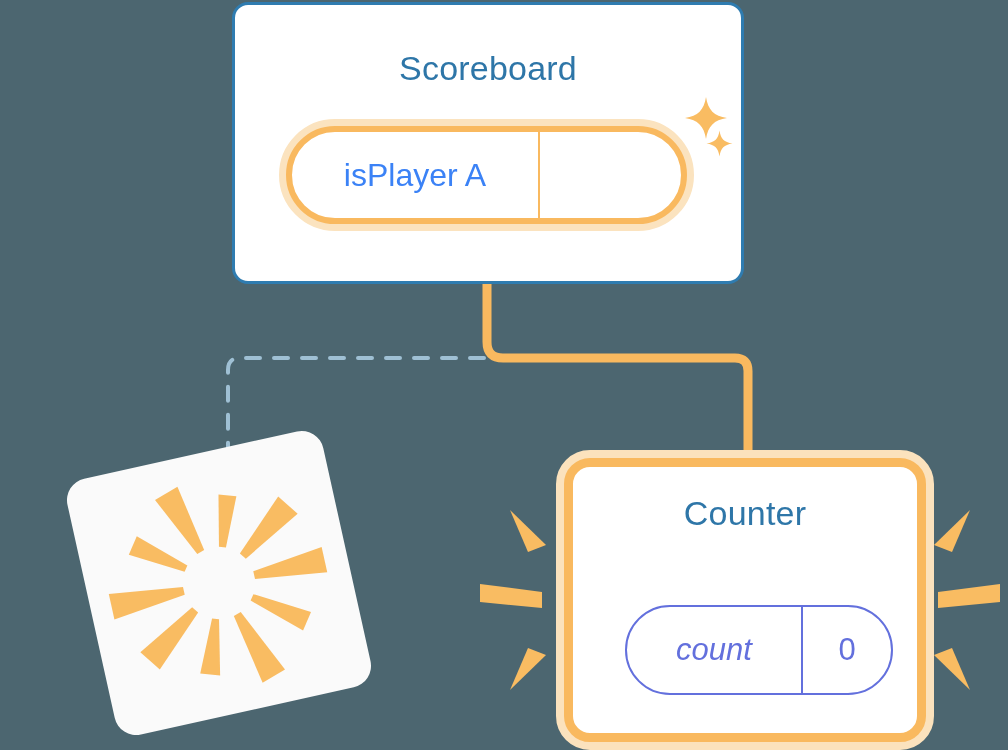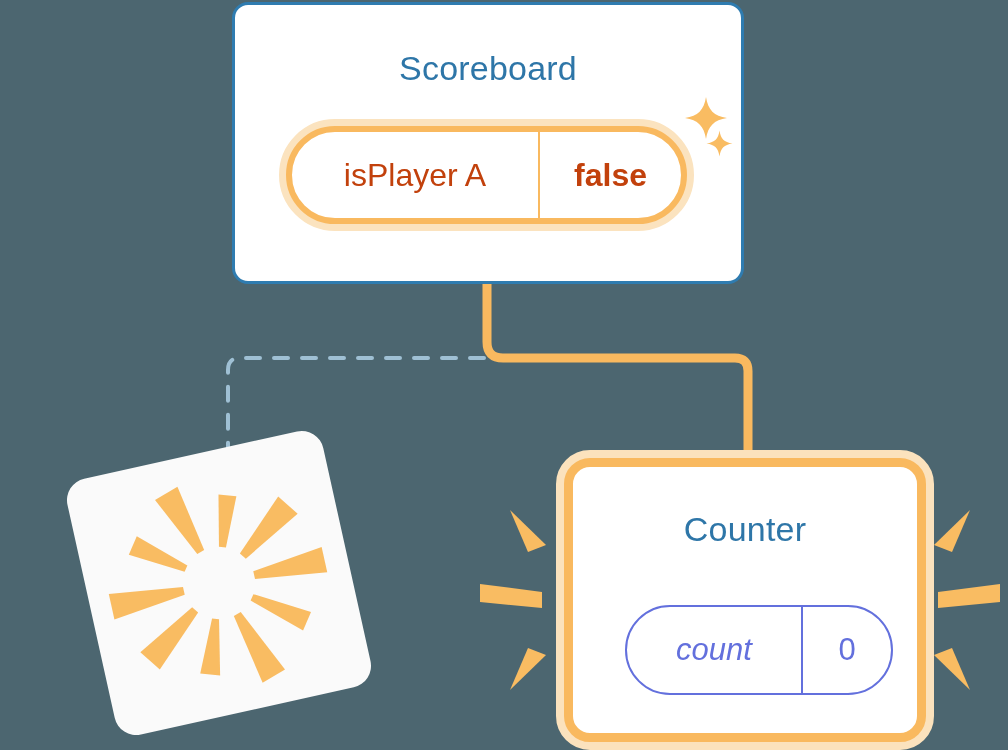--- a/index.html
+++ b/index.html
@@ -65,21 +65,21 @@
     border-radius: 50px;
     background: #ffffff;
     display: flex;
     align-items: stretch;
     overflow: hidden;
   }
   .pill-key, .pill-val {
     display: flex;
     align-items: center;
     justify-content: center;
-    color: #c2410c;
+    color: #3b82f6;
     font-size: 32px;
   }
   .pill-key {
     flex: 0 0 248px;
     border-right: 2px solid #f9b95f;
   }
   .pill-val {
     flex: 1;
     font-weight: 700;
   }
@@ -121,21 +121,21 @@
     border: 10px solid #fbe2bd;
     border-radius: 34px;
   }
   .counter-main {
     position: absolute;
     left: 8px; top: 8px; right: 8px; bottom: 8px;
     background: #ffffff;
     border: 9px solid #f9b95f;
     border-radius: 26px;
   }
-  .card-counter .card-title { margin-top: 43px; }
+  .card-counter .card-title { margin-top: 27px; }
 
   .pill-counter {
     position: absolute;
     left: 52px; top: 138px;
     width: 268px; height: 90px;
     border: 2px solid #6370dd;
     border-radius: 46px;
     background: #ffffff;
     display: flex;
     align-items: stretch;
@@ -178,21 +178,20 @@
     <path d="M 487 284 L 487 342 Q 487 358 503 358 L 735 358 Q 748 358 748 371 L 748 458" fill="none" stroke="#f9b95f" stroke-width="9" stroke-linecap="butt"></path>
   </svg>
 
   <div class="card-scoreboard">
     <div class="card-title">Scoreboard</div>
 
     <div class="pill-wrap">
       <div class="pill-glow"></div>
       <div class="pill-main">
         <div class="pill-key">isPlayer A</div>
-        <div class="pill-val">false</div>
       </div>
     </div>
   </div>
 
   <div class="sparkle" style="left:683px; top:95px;">
     <svg width="46" height="46" viewBox="0 0 46 46">
       <path d="M23 2 C25 15 31 21 44 23 C31 25 25 31 23 44 C21 31 15 25 2 23 C15 21 21 15 23 2 Z" fill="#f9bc62"></path>
     </svg>
   </div>
   <div class="sparkle" style="left:705px; top:129px;">

